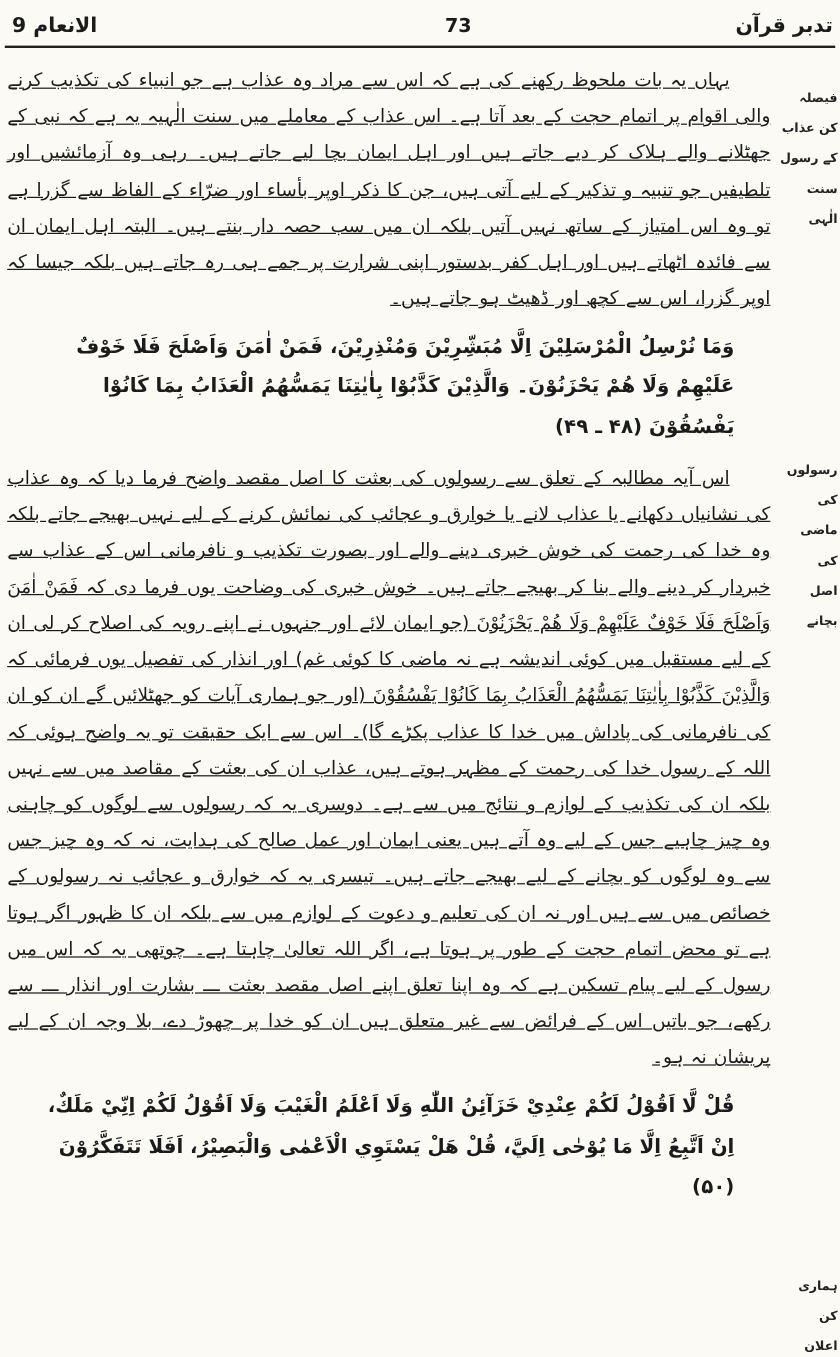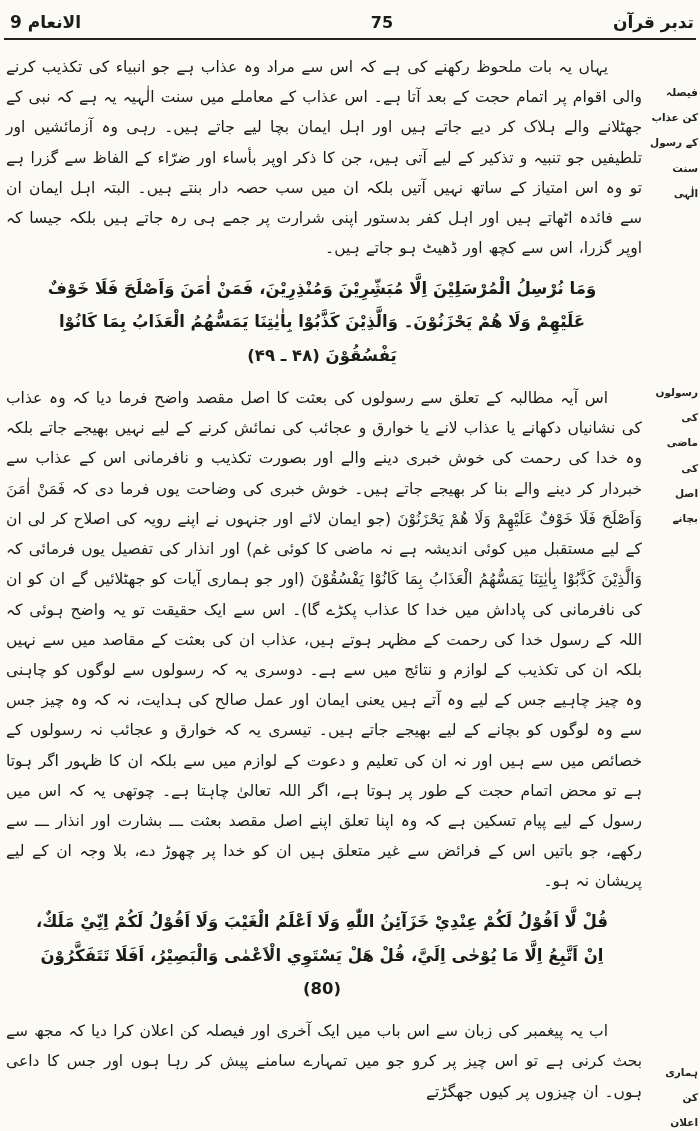--- a/index.html
+++ b/index.html
@@ -32,53 +32,52 @@
     margin-left:0;
   }
   .bodycol { padding-right:0; padding-left:0; margin-right:52px; }
   .para {
     font-size:15.5px;
     line-height:1.95;
     text-align:justify;
     margin-bottom:6px;
     word-spacing:1px;
   }
-  .para.indent { text-indent:34px; }
+  .para.indent { text-indent:34px;text-decoration:underline; }
   .verse {
     font-size:16.5px;
     font-weight:bold;
     line-height:2.05;
-    text-align:center;
     margin:8px 30px 10px 26px;
   }
   
   .margin-note {
     position:absolute;
     right:2px;
     width:50px;
     font-size:10.5px;
     font-weight:bold;
     line-height:2.4;
     text-align:right;
     direction:rtl;
     color:#222;
   }
-  .note-1 { top:80px; }
+  .note-1 { top:70px; }
   .note-2 { top:380px; }
   .note-3 { top:1060px; }
   .margin-note div { white-space:normal; }
 </style>
 </head>
 <body>
 
 <div class="page">
 
   <header class="header">
     <span class="title">تدبر قرآن</span>
-    <span class="pageno">75</span>
+    <span class="pageno">73</span>
     <span class="surah">الانعام 9</span>
   </header>
 
   <div class="rule"></div>
 
   <aside class="margin-note note-1">
     <div>فیصلہ کن عذاب</div>
     <div>کے رسول</div>
     <div>سنت الٰہی</div>
   </aside>
@@ -92,18 +91,17 @@
   <aside class="margin-note note-3">
     <div>ہماری کن</div>
     <div>اعلان</div>
   </aside>
 
   <main class="content">
     <div class="bodycol">
       <p class="para indent">یہاں یہ بات ملحوظ رکھنے کی ہے کہ اس سے مراد وہ عذاب ہے جو انبیاء کی تکذیب کرنے والی اقوام پر اتمام حجت کے بعد آتا ہے۔ اس عذاب کے معاملے میں سنت الٰہیہ یہ ہے کہ نبی کے جھٹلانے والے ہلاک کر دیے جاتے ہیں اور اہل ایمان بچا لیے جاتے ہیں۔ رہی وہ آزمائشیں اور تلطیفیں جو تنبیہ و تذکیر کے لیے آتی ہیں، جن کا ذکر اوپر بأساء اور ضرّاء کے الفاظ سے گزرا ہے تو وہ اس امتیاز کے ساتھ نہیں آتیں بلکہ ان میں سب حصہ دار بنتے ہیں۔ البتہ اہل ایمان ان سے فائدہ اٹھاتے ہیں اور اہل کفر بدستور اپنی شرارت پر جمے ہی رہ جاتے ہیں بلکہ جیسا کہ اوپر گزرا، اس سے کچھ اور ڈھیٹ ہو جاتے ہیں۔</p>
       <div class="verse">وَمَا نُرْسِلُ الْمُرْسَلِيْنَ اِلَّا مُبَشِّرِيْنَ وَمُنْذِرِيْنَ، فَمَنْ اٰمَنَ وَاَصْلَحَ فَلَا خَوْفٌ عَلَيْهِمْ وَلَا هُمْ يَحْزَنُوْنَ۔ وَالَّذِيْنَ كَذَّبُوْا بِاٰيٰتِنَا يَمَسُّهُمُ الْعَذَابُ بِمَا كَانُوْا يَفْسُقُوْنَ (۴۸ ـ ۴۹)</div>
       <p class="para indent">اس آیہ مطالبہ کے تعلق سے رسولوں کی بعثت کا اصل مقصد واضح فرما دیا کہ وہ عذاب کی نشانیاں دکھانے یا عذاب لانے یا خوارق و عجائب کی نمائش کرنے کے لیے نہیں بھیجے جاتے بلکہ وہ خدا کی رحمت کی خوش خبری دینے والے اور بصورت تکذیب و نافرمانی اس کے عذاب سے خبردار کر دینے والے بنا کر بھیجے جاتے ہیں۔ خوش خبری کی وضاحت یوں فرما دی کہ فَمَنْ اٰمَنَ وَاَصْلَحَ فَلَا خَوْفٌ عَلَيْهِمْ وَلَا هُمْ يَحْزَنُوْنَ (جو ایمان لائے اور جنہوں نے اپنے رویہ کی اصلاح کر لی ان کے لیے مستقبل میں کوئی اندیشہ ہے نہ ماضی کا کوئی غم) اور انذار کی تفصیل یوں فرمائی کہ وَالَّذِيْنَ كَذَّبُوْا بِاٰيٰتِنَا يَمَسُّهُمُ الْعَذَابُ بِمَا كَانُوْا يَفْسُقُوْنَ (اور جو ہماری آیات کو جھٹلائیں گے ان کو ان کی نافرمانی کی پاداش میں خدا کا عذاب پکڑے گا)۔ اس سے ایک حقیقت تو یہ واضح ہوئی کہ اللہ کے رسول خدا کی رحمت کے مظہر ہوتے ہیں، عذاب ان کی بعثت کے مقاصد میں سے نہیں بلکہ ان کی تکذیب کے لوازم و نتائج میں سے ہے۔ دوسری یہ کہ رسولوں سے لوگوں کو چاہنی وہ چیز چاہیے جس کے لیے وہ آتے ہیں یعنی ایمان اور عمل صالح کی ہدایت، نہ کہ وہ چیز جس سے وہ لوگوں کو بچانے کے لیے بھیجے جاتے ہیں۔ تیسری یہ کہ خوارق و عجائب نہ رسولوں کے خصائص میں سے ہیں اور نہ ان کی تعلیم و دعوت کے لوازم میں سے بلکہ ان کا ظہور اگر ہوتا ہے تو محض اتمام حجت کے طور پر ہوتا ہے، اگر اللہ تعالیٰ چاہتا ہے۔ چوتھی یہ کہ اس میں رسول کے لیے پیام تسکین ہے کہ وہ اپنا تعلق اپنے اصل مقصد بعثت ـــ بشارت اور انذار ـــ سے رکھے، جو باتیں اس کے فرائض سے غیر متعلق ہیں ان کو خدا پر چھوڑ دے، بلا وجہ ان کے لیے پریشان نہ ہو۔</p>
-      <div class="verse">قُلْ لَّا اَقُوْلُ لَكُمْ عِنْدِيْ خَزَآئِنُ اللّٰهِ وَلَا اَعْلَمُ الْغَيْبَ وَلَا اَقُوْلُ لَكُمْ اِنِّيْ مَلَكٌ، اِنْ اَتَّبِعُ اِلَّا مَا يُوْحٰى اِلَيَّ، قُلْ هَلْ يَسْتَوِي الْاَعْمٰى وَالْبَصِيْرُ، اَفَلَا تَتَفَكَّرُوْنَ (80)</div>
-      <p class="para indent">اب یہ پیغمبر کی زبان سے اس باب میں ایک آخری اور فیصلہ کن اعلان کرا دیا کہ مجھ سے بحث کرنی ہے تو اس چیز پر کرو جو میں تمہارے سامنے پیش کر رہا ہوں اور جس کا داعی ہوں۔ ان چیزوں پر کیوں جھگڑتے</p>
+      <div class="verse">قُلْ لَّا اَقُوْلُ لَكُمْ عِنْدِيْ خَزَآئِنُ اللّٰهِ وَلَا اَعْلَمُ الْغَيْبَ وَلَا اَقُوْلُ لَكُمْ اِنِّيْ مَلَكٌ، اِنْ اَتَّبِعُ اِلَّا مَا يُوْحٰى اِلَيَّ، قُلْ هَلْ يَسْتَوِي الْاَعْمٰى وَالْبَصِيْرُ، اَفَلَا تَتَفَكَّرُوْنَ (۵۰)</div>
     </div>
   </main>
 
 </div>
 
 </body></html>

